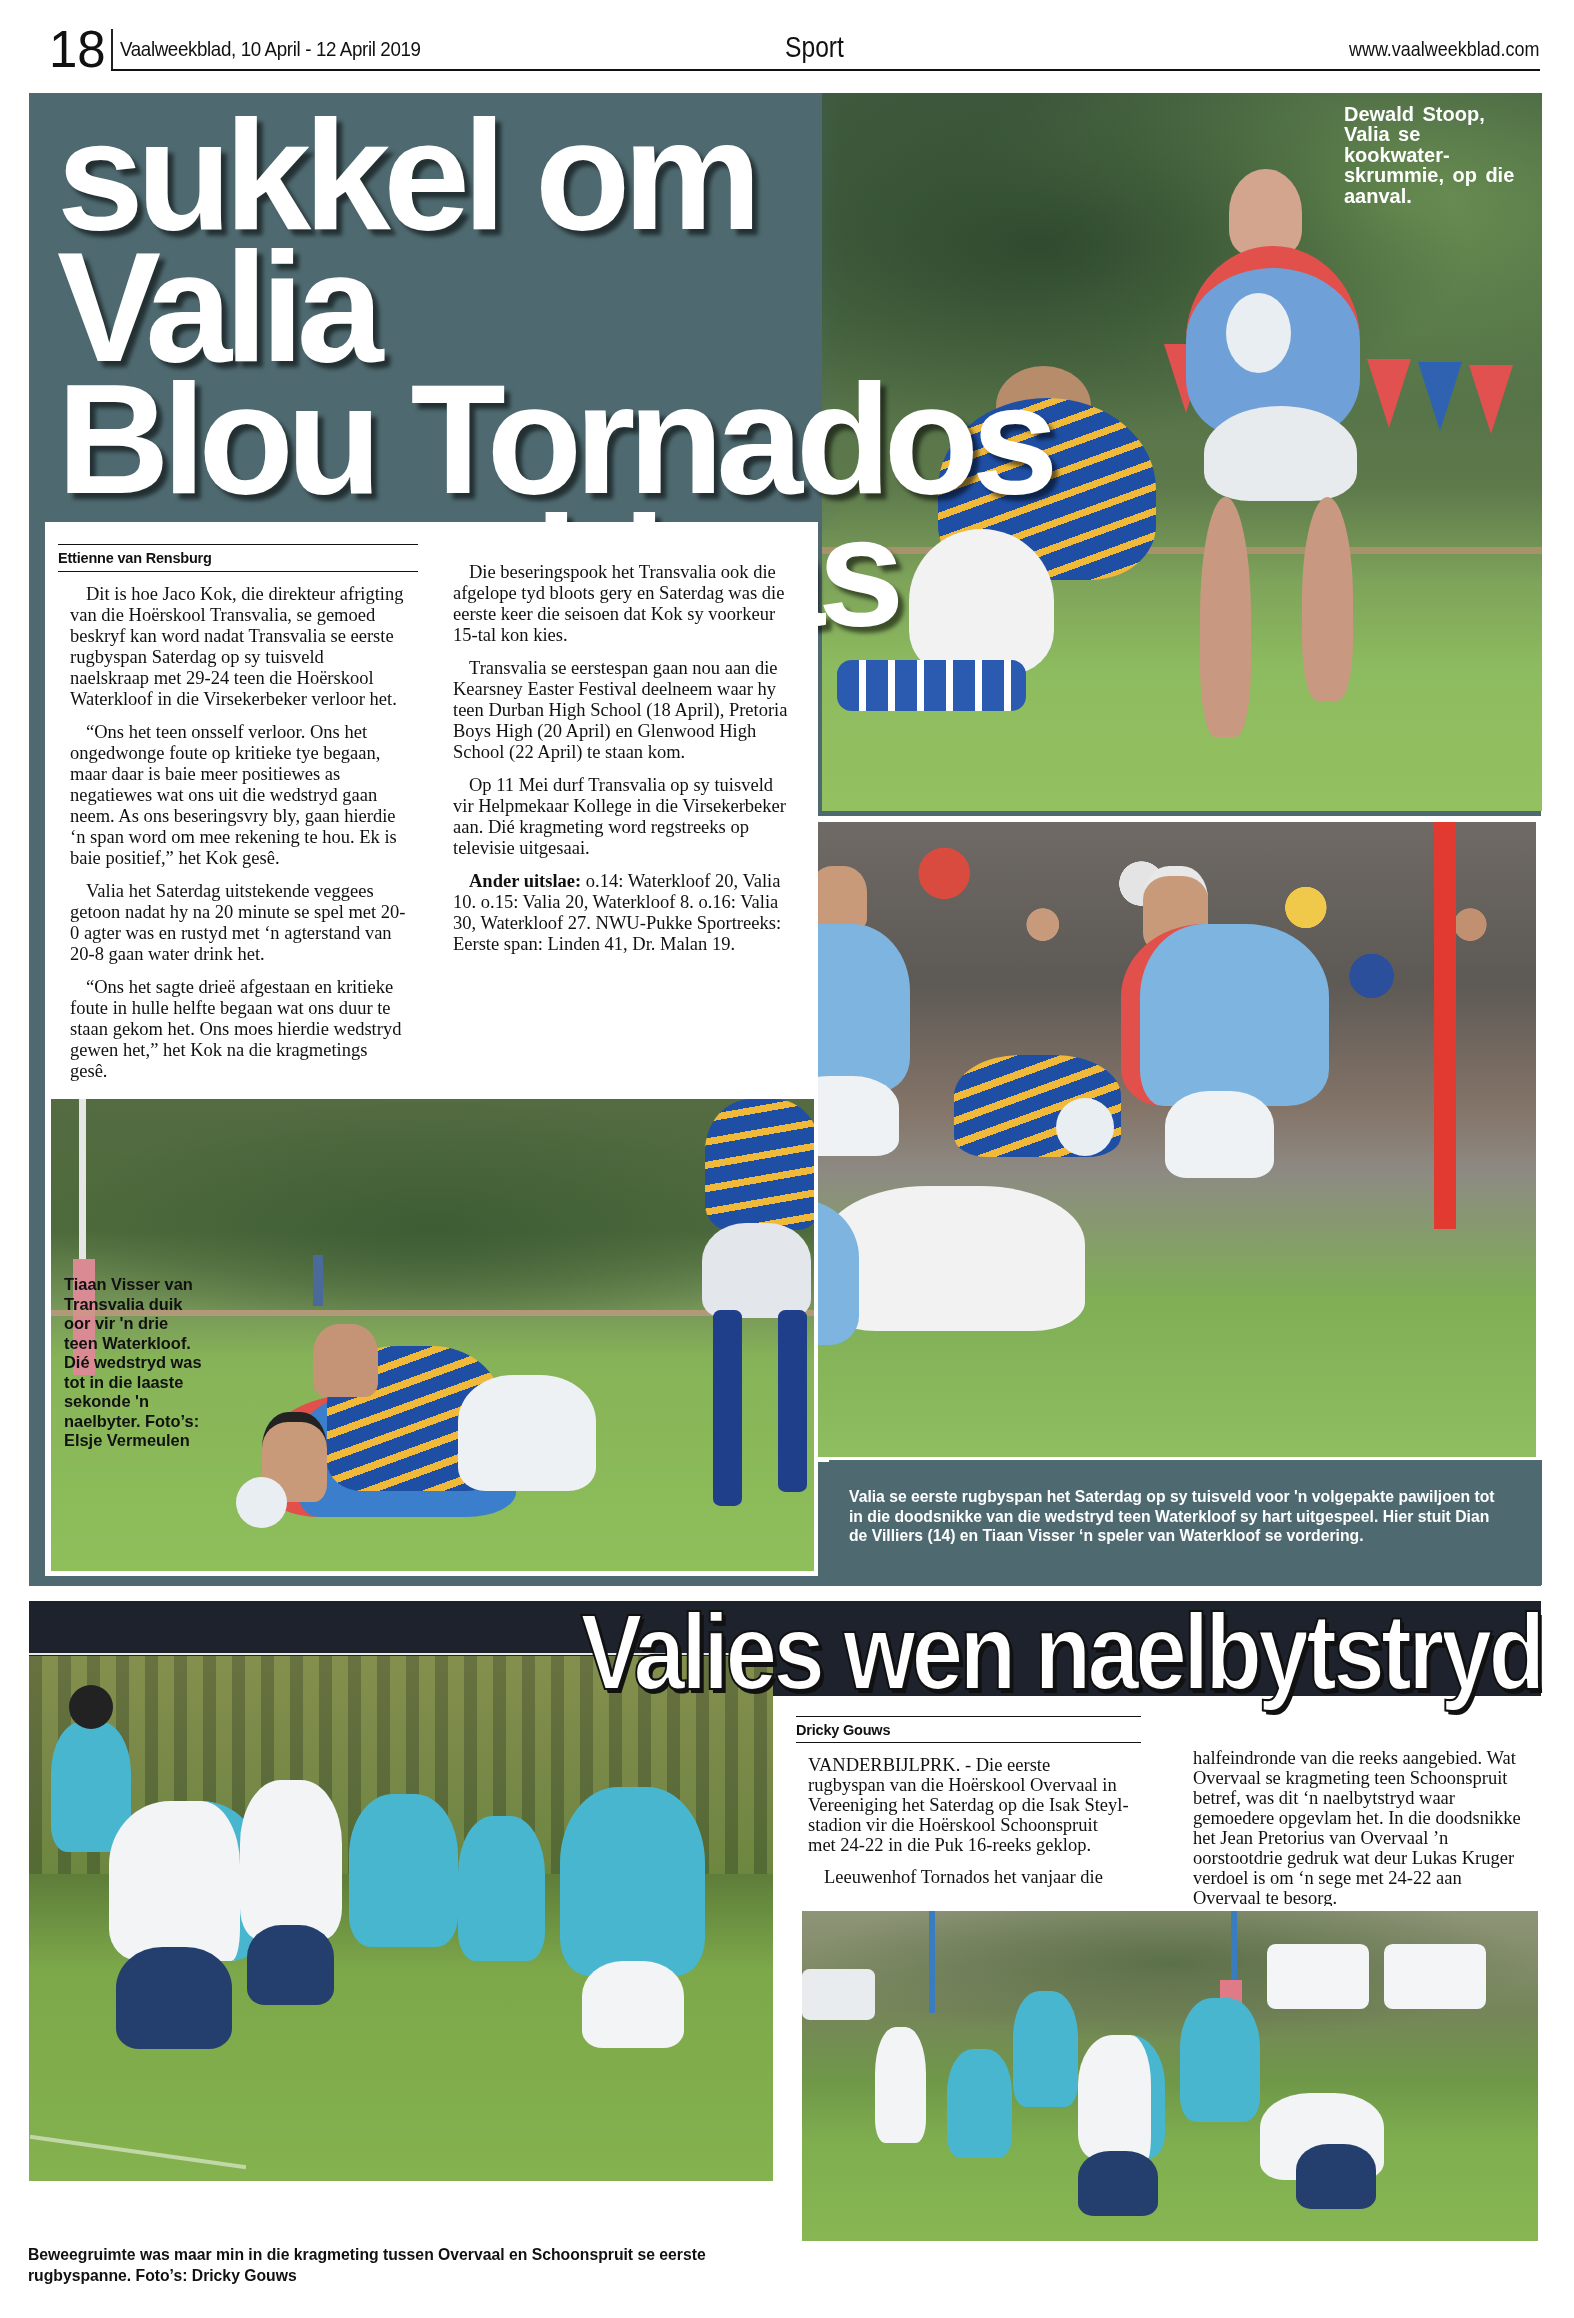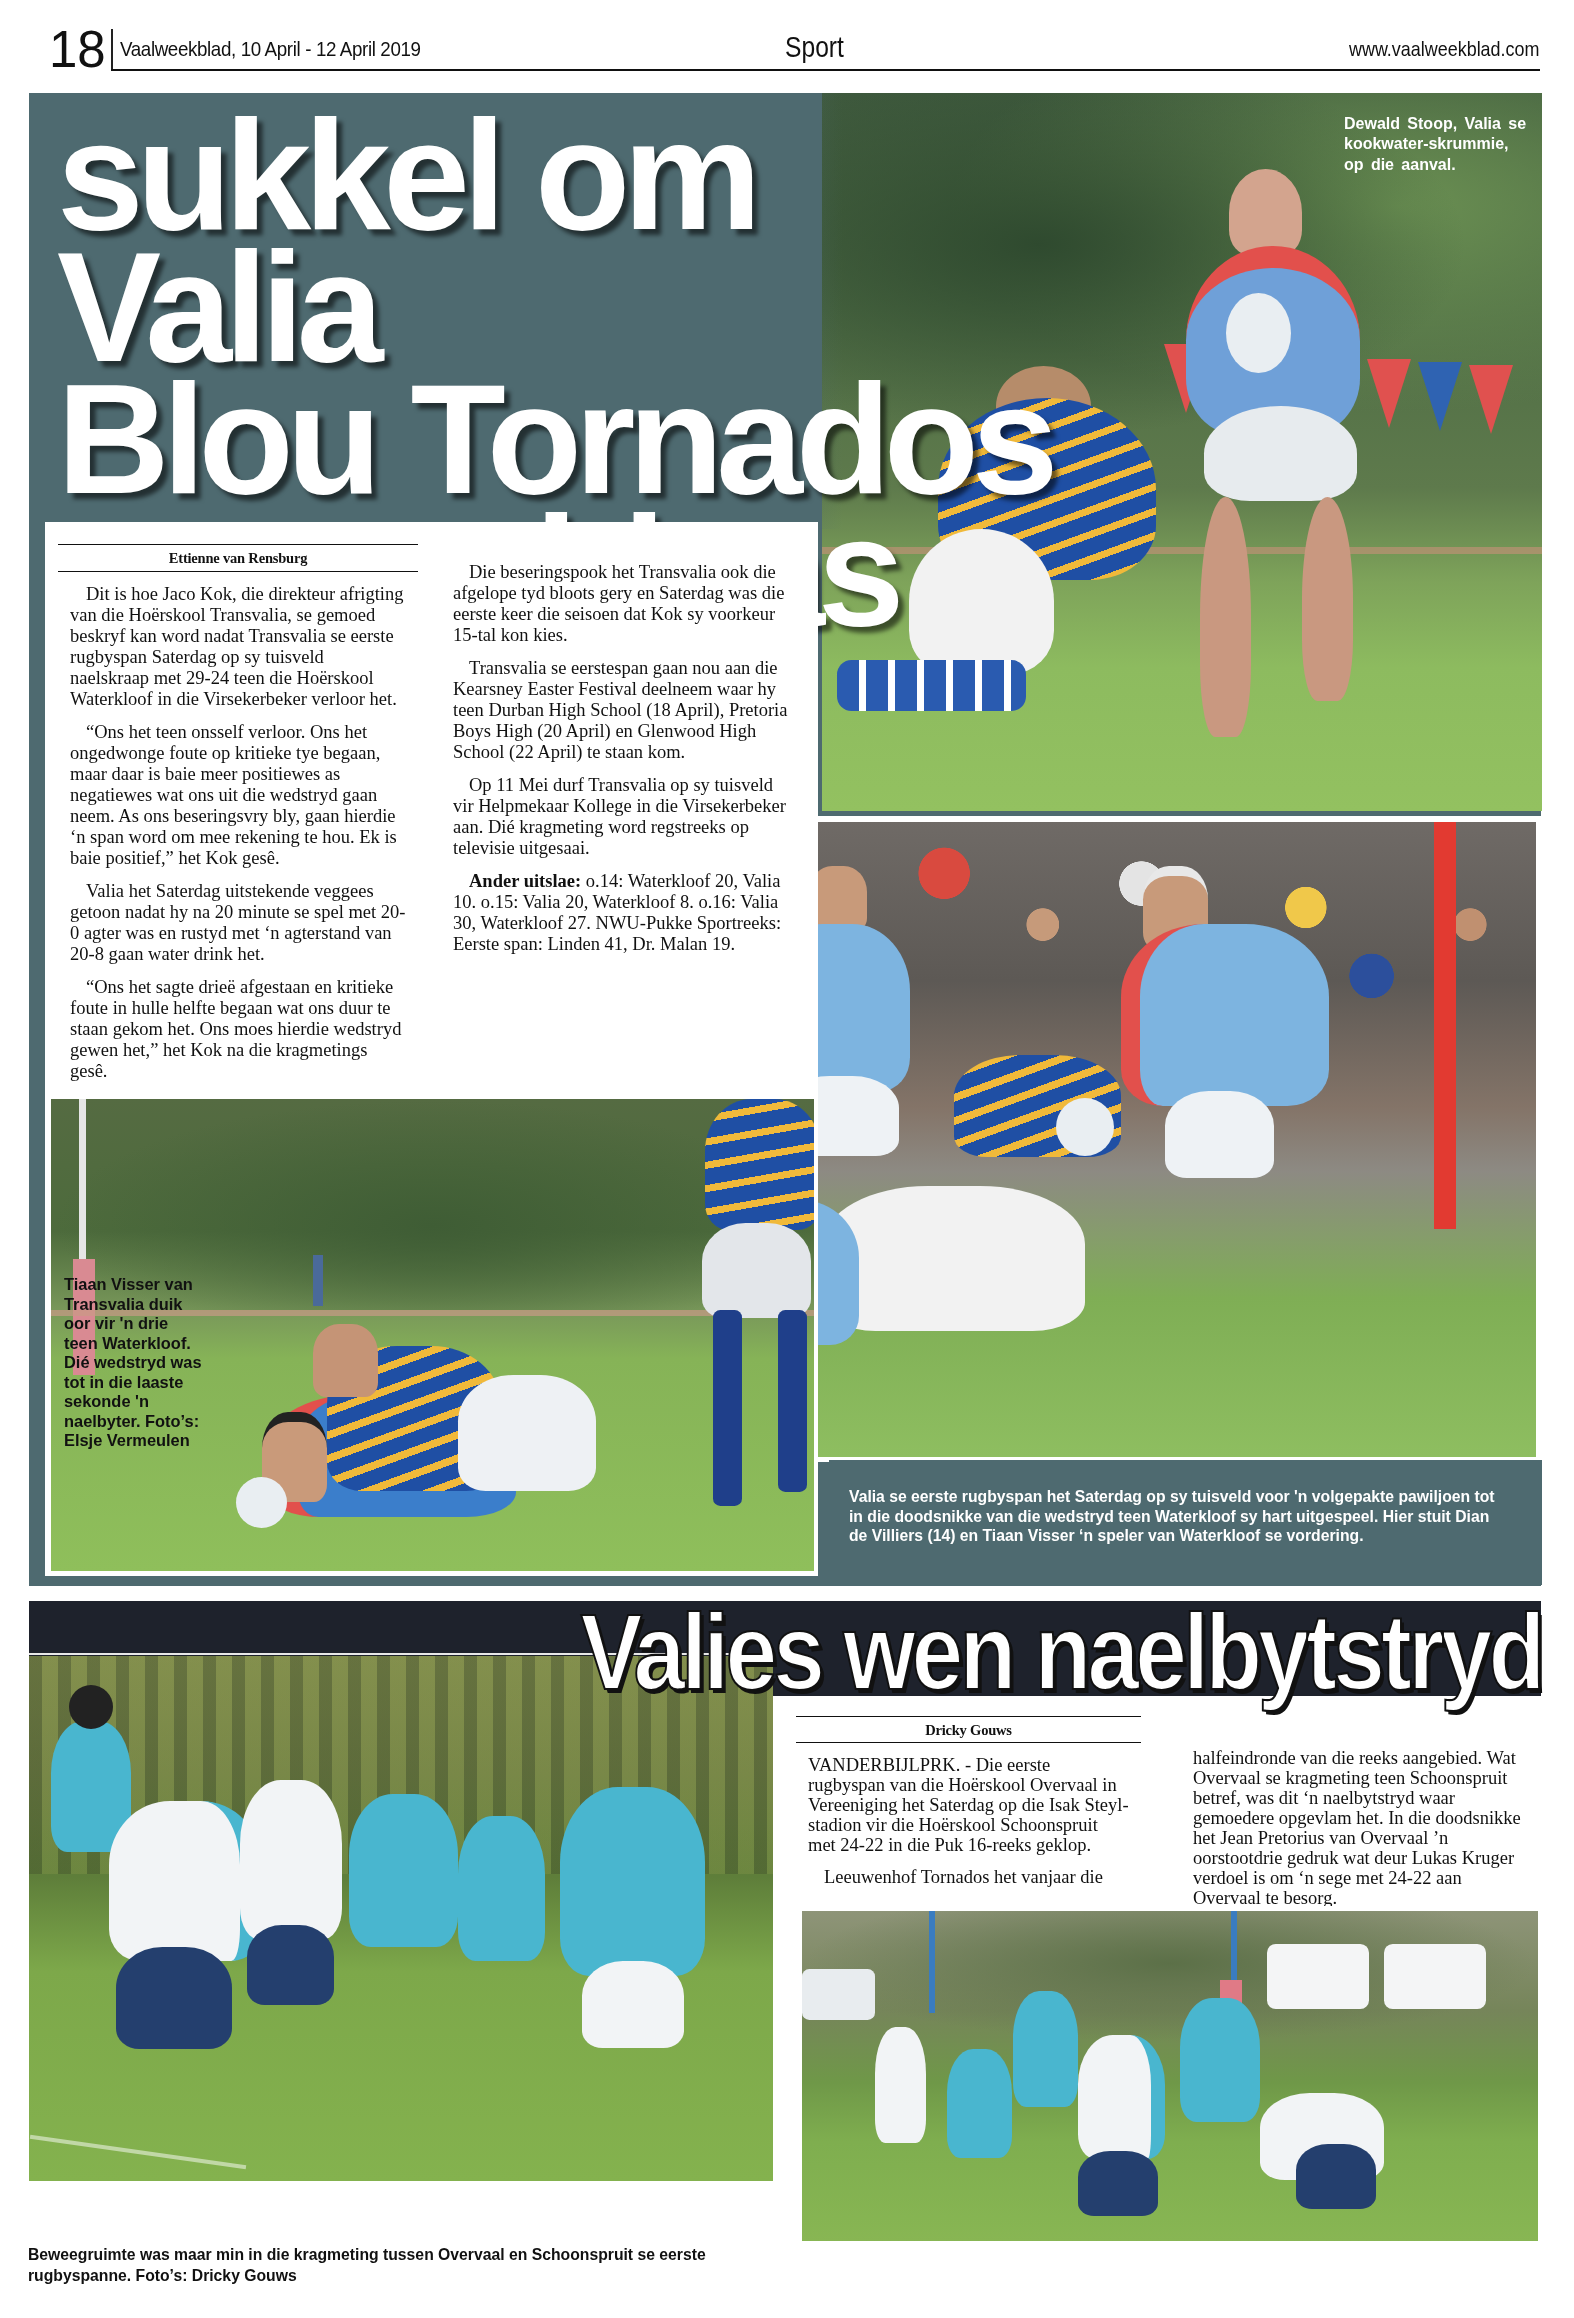--- a/index.html
+++ b/index.html
@@ -30,21 +30,21 @@
   .bunting.red { border-top: 69px solid #e0514f; }
   .bunting.blue { border-top: 69px solid #2f63b2; }
   .player-shape { position: absolute; border-radius: 50% 50% 30% 30%; }
 
   
   .headline1 { left: 57px; top: 109px; width: 1018px; font-family: "Liberation Sans", sans-serif; font-weight: 700; font-size: 156px; line-height: 132px; letter-spacing: -7.3px; color: #ffffff; text-shadow: 5.8px 5.8px 4.4px rgba(0,0,0,0.55); }
   .headline1 span { display: block; }
 
   
   .article1 { left: 45px; top: 522px; width: 773px; height: 576px; background: #ffffff; }
-  .byline { font-family: Liberation Serif, serif; font-weight: 700; font-size: 14.5px; padding: 2.9px 0 2.2px 0; border-top: 1.5px solid #111; border-bottom: 1.5px solid #111; letter-spacing: -0.2px; text-align: center; }
+  .byline { font-family: Liberation Sans, sans-serif; font-weight: 700; font-size: 14.5px; padding: 2.9px 0 2.2px 0; border-top: 1.5px solid #111; border-bottom: 1.5px solid #111; letter-spacing: -0.2px; }
   .body-text { font-size: 18.5px; line-height: 21px; text-align: left; }
   .body-text p { margin: 12px; text-indent: 16px; }
   .body-text p.lead { text-indent: 0; }
   .col1 { left: 13px; top: 22px; width: 360px; }
   .col2 { left: 396px; top: 28px; width: 364px; }
 
   
   .photo-mid-frame { left: 709px; top: 816px; width: 832px; height: 646px; background: #ffffff; }
   .photo-mid { left: 714px; top: 822px; width: 822px; height: 635px;
     background: linear-gradient(180deg, #6f6a66 0%, #5d5955 25%, #847468 45%, #8d8a83 55%, #7fae55 75%, #8ebe60 100%); }
@@ -114,21 +114,21 @@
   <div class="player-shape" style="left:378px;top:404px;width:51px;height:240px;background:#c99880;"></div>
   <div class="player-shape" style="left:480px;top:404px;width:51px;height:204px;background:#c99880;"></div>
 
   <div class="player-shape" style="left:174px;top:273px;width:95px;height:80px;background:#b68c6a;"></div>
   <div class="player-shape" style="left:116px;top:305px;width:218px;height:182px;background:repeating-linear-gradient(160deg,#1f4fa4 0 16px,#f0b93a 16px 23px);"></div>
   <div class="player-shape" style="left:87px;top:436px;width:145px;height:145px;background:#f2f2f2;"></div>
   <div class="player-shape" style="left:14.5px;top:567px;width:189px;height:51px;background:repeating-linear-gradient(90deg,#2a5bb0 0 22px,#ffffff 22px 29px);border-radius:14.5px;"></div>
 </div>
 <div class="abs photo-top-fade"></div>
 
-<div class="abs" style="left:1344px;top:114px;width:189px;font-family:'Liberation Sans',sans-serif;font-weight:700;font-size:16px;line-height:20.4px;color:#ffffff;word-spacing:2.9px;">Dewald Stoop, Valia se kookwater-skrummie, op die aanval.</div>
+<div class="abs" style="left:1344px;top:104px;width:189px;font-family:'Liberation Sans',sans-serif;font-weight:700;font-size:20px;line-height:20.4px;color:#ffffff;word-spacing:2.9px;">Dewald Stoop, Valia se kookwater-skrummie, op die aanval.</div>
 
 <div class="abs headline1">
   <span>sukkel om Valia</span>
   <span>Blou Tornados</span>
   <span>weg te blaas</span>
 </div>
 
 <div class="abs photo-mid-frame"></div>
 <div class="abs photo photo-mid">
   <div class="layer" style="top:0;height:342px;background:

